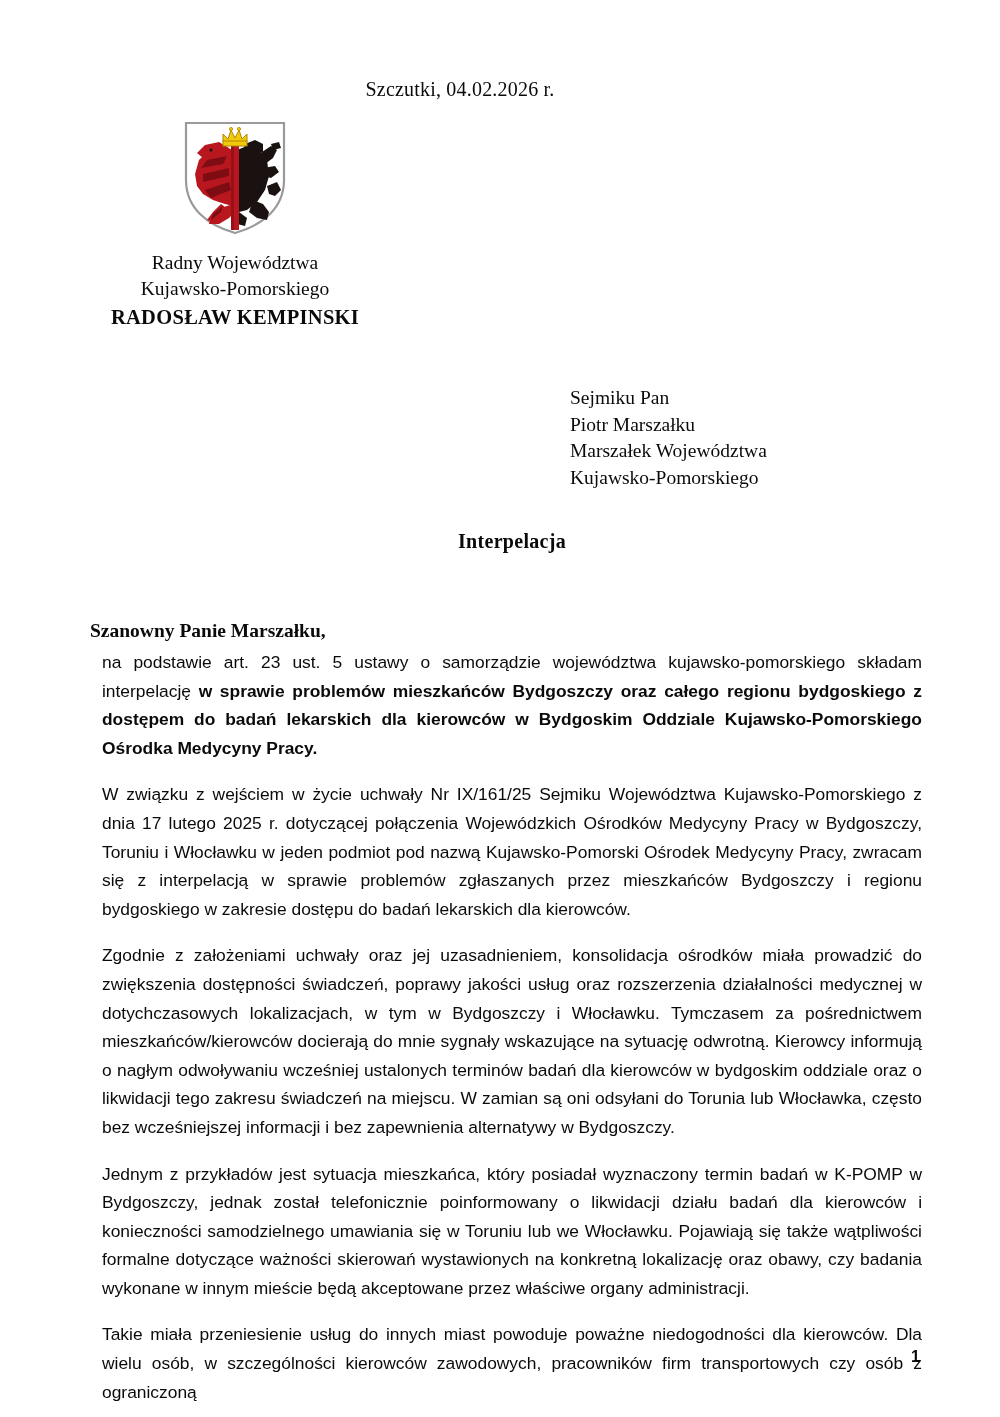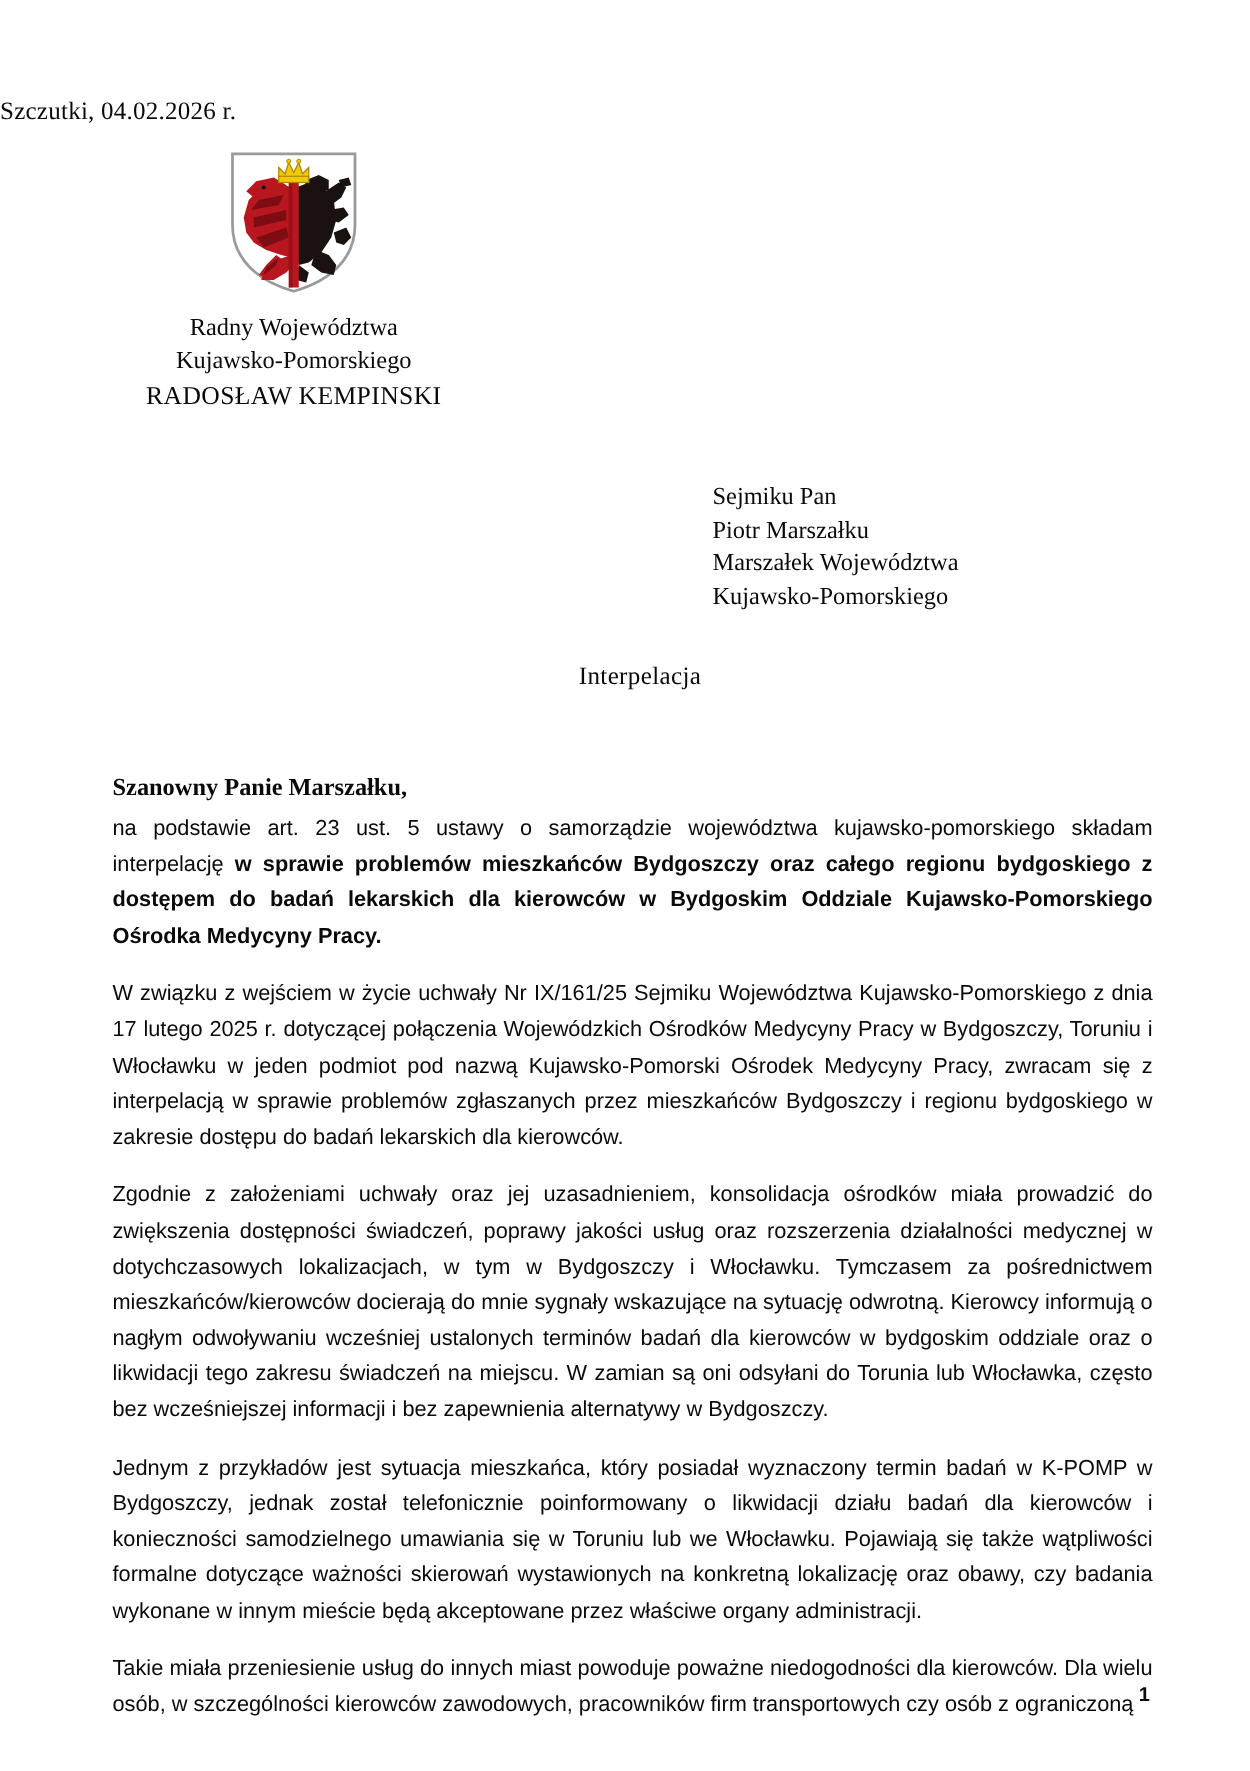--- a/index.html
+++ b/index.html
@@ -10,76 +10,76 @@
     color:#0a0a0a;
     position:relative;
     overflow:hidden;
     -webkit-font-smoothing:antialiased;
   }
   .page { position:relative; width:1000px; height:1417px; }
 
   
   .date-line{
     position:absolute; left:0; top:78px; width:920px;
-    text-align:left;
+    text-align:center;
     font-family:"Liberation Serif", serif;
     font-size:20px; letter-spacing:.2px;
   }
 
   
   .sender{
     position:absolute; left:90px; top:120px; width:290px;
     text-align:center;
   }
   .crest{
     width:104px; height:116px; margin:0 auto 14px auto; display:block;
   }
   .sender-role{
     font-family:"Liberation Serif", serif;
     font-size:19.5px; line-height:26px;
   }
   .sender-name{
     font-family:"Liberation Serif", serif;
-    font-weight:normal; font-size:20.5px; line-height:30px;
+    font-weight:bold; font-size:20.5px; line-height:30px;
     letter-spacing:.3px;
   }
 
   
   .addressee{
     position:absolute; left:570px; top:385px;
     font-family:"Liberation Serif", serif;
     font-size:19.5px; line-height:26.5px;
   }
 
   
   .doc-title{
     position:absolute; left:0; top:530px; width:1000px;
     text-align:center;
     font-family:"Liberation Serif", serif;
-    font-weight:normal; font-size:20px; letter-spacing:.3px;
+    font-weight:bold; font-size:20px; letter-spacing:.3px;
     padding-left:24px; box-sizing:border-box;
   }
 
   
   .salutation{
     position:absolute; left:90px; top:620px;
     font-family:"Liberation Serif", serif;
     font-weight:bold; 
     font-size:19.5px;
   }
 
   
   .body-area{
     position:absolute; left:90px; top:648px; width:832px;
   }
   .para{
     text-align:justify;
     font-size:17.4px;
     line-height:28.6px;
-    margin:0 0 18px 0;
+    margin:0 0 18px 12px;
     font-stretch:condensed;
     word-spacing:0px;
   }
   .para:last-child{ margin-bottom:0; }
   .para b{ font-weight:bold; }
 
   
   .page-num{
     position:absolute; left:0; top:1348px; width:920px;
     text-align:right;

